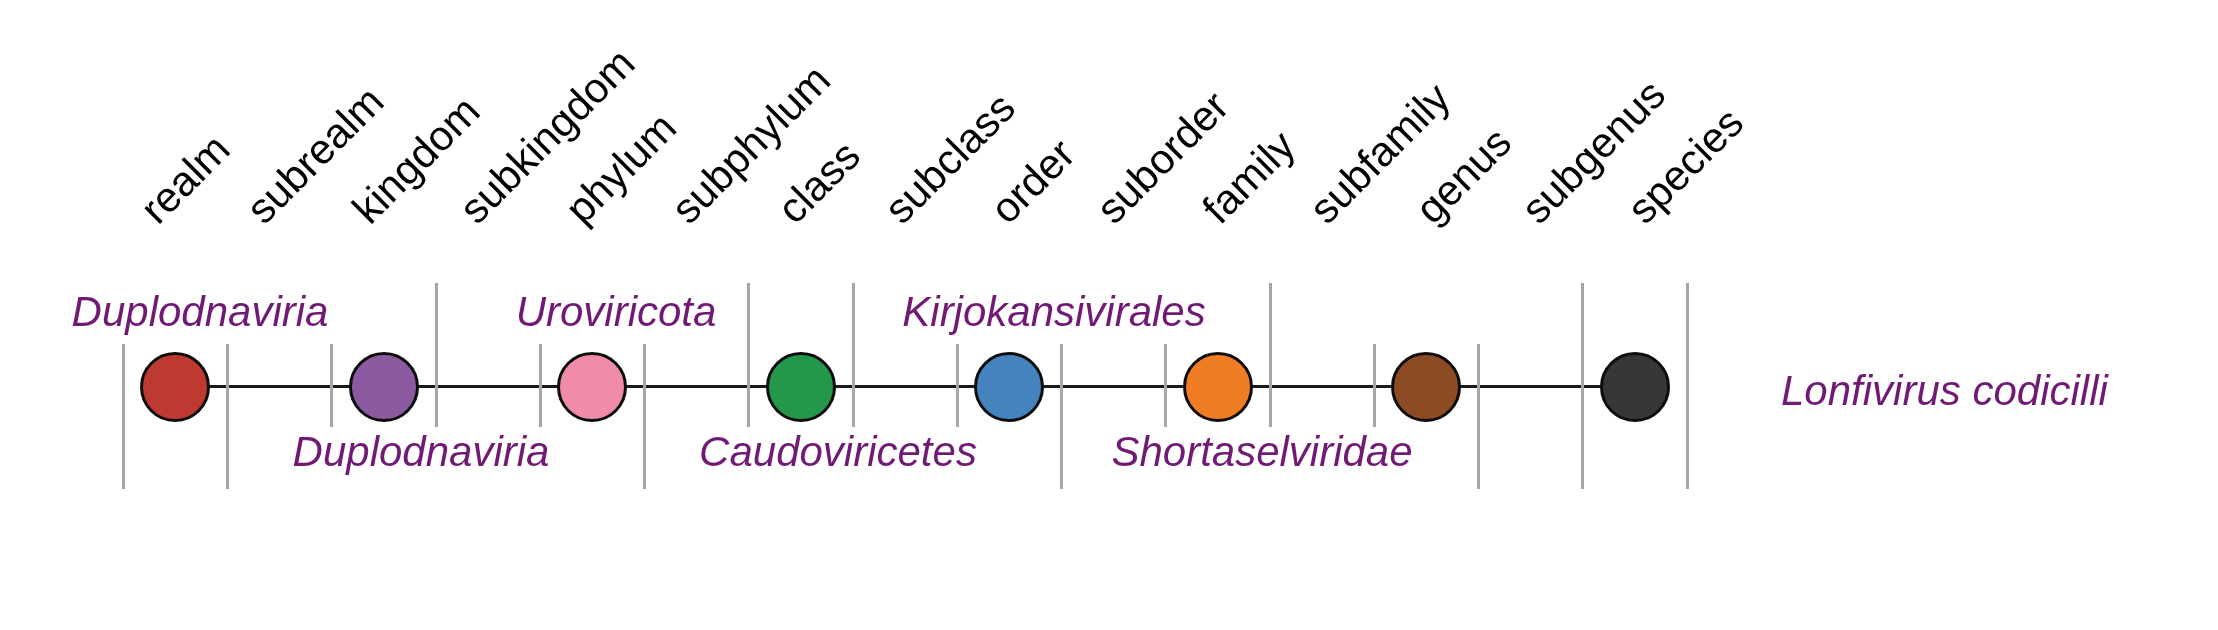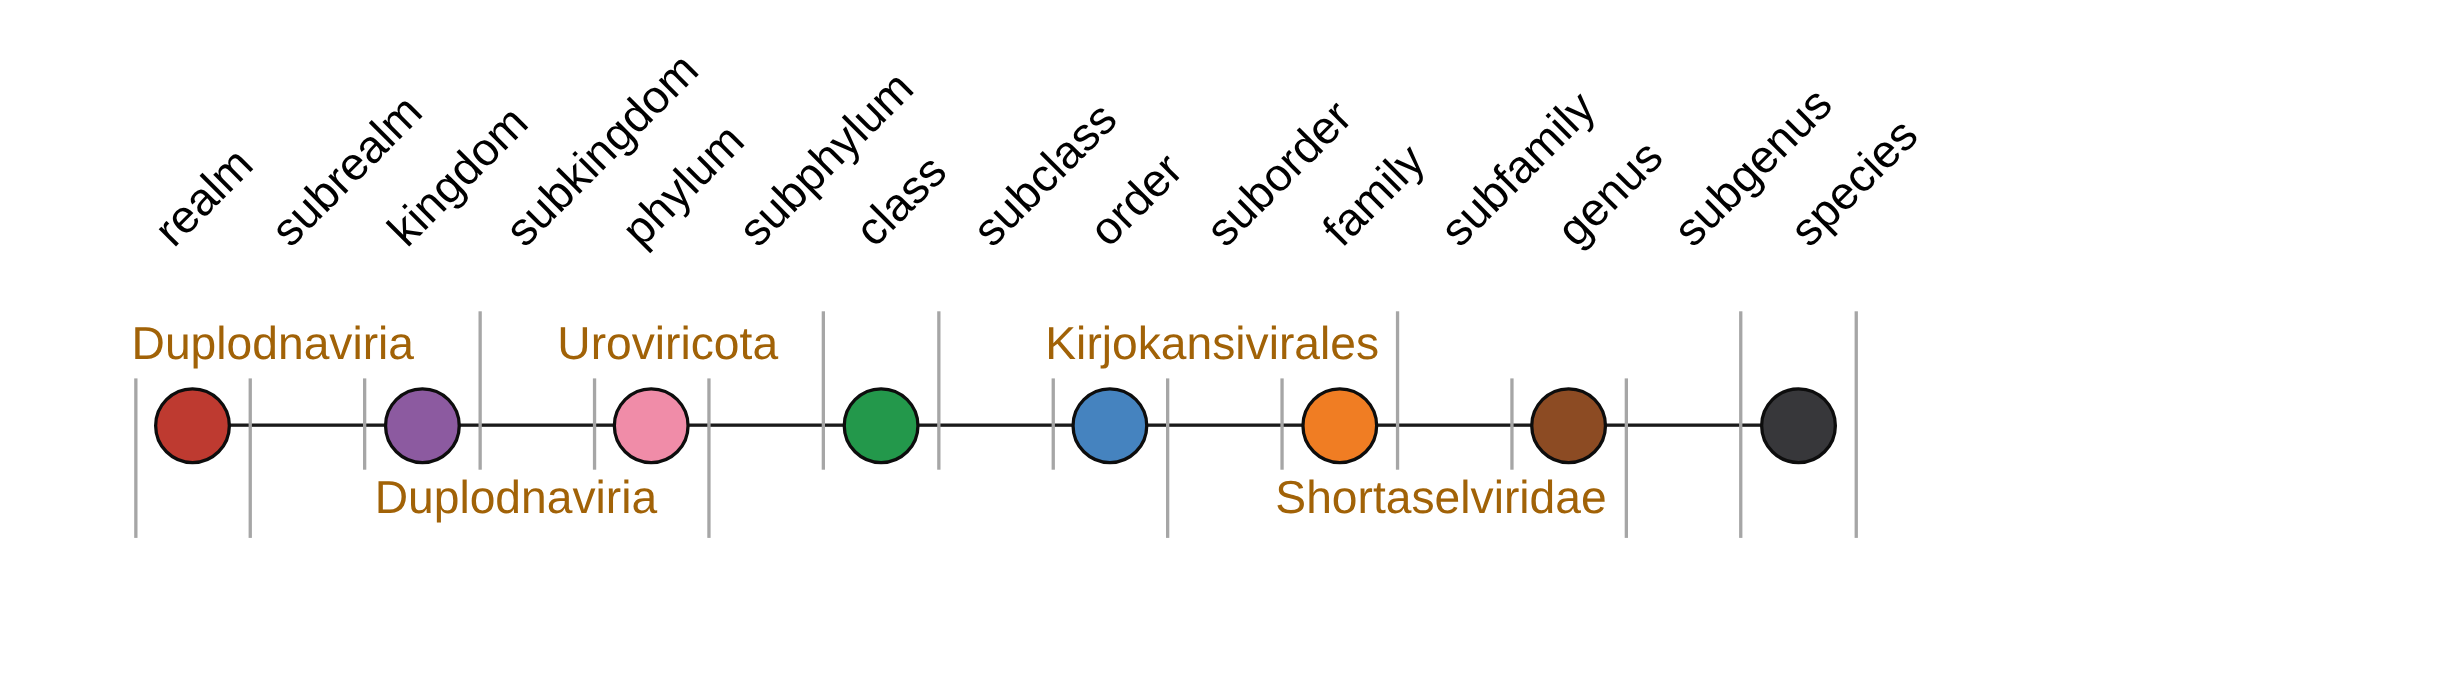--- a/index.html
+++ b/index.html
@@ -17,23 +17,23 @@
     line-height:42px;
     white-space:nowrap;
     transform-origin:left bottom;
     transform:rotate(-45deg);
     color:#000;
   }
   .taxon-label{
     position:absolute;
     font-size:42px;
     line-height:42px;
+    font-style:italic;
     white-space:nowrap;
-    color:#a16207;
-    margin-left:48px;
+    color:#701a75;
   }
   .taxon-label.centered{transform:translateX(-50%);}
   .boundary-line{
     position:absolute;
     width:3px;
     background:#a6a6a6;
   }
   .axis-line{
     position:absolute;
     height:3px;
@@ -86,16 +86,18 @@
     <div class="rank-node" style="left: 140px; top: 351.5px; background: rgb(190, 58, 48);"></div>
     <div class="rank-node" style="left: 349px; top: 351.5px; background: rgb(140, 90, 160);"></div>
     <div class="rank-node" style="left: 557px; top: 351.5px; background: rgb(240, 140, 168);"></div>
     <div class="rank-node" style="left: 766px; top: 351.5px; background: rgb(35, 152, 75);"></div>
     <div class="rank-node" style="left: 974px; top: 351.5px; background: rgb(69, 131, 191);"></div>
     <div class="rank-node" style="left: 1183px; top: 351.5px; background: rgb(240, 125, 35);"></div>
     <div class="rank-node" style="left: 1391px; top: 351.5px; background: rgb(140, 75, 35);"></div>
     <div class="rank-node" style="left: 1600px; top: 351.5px; background: rgb(55, 55, 58);"></div>
     <div class="taxon-label centered" style="left: 200px; top: 291px;">Duplodnaviria</div>
     <div class="taxon-label centered" style="left: 421px; top: 431px;">Duplodnaviria</div>
-    <div class="taxon-label centered" style="left: 559px; top: 291px;">Uroviricota</div>
+    <div class="taxon-label centered" style="left: 616px; top: 291px;">Uroviricota</div>
+    <div class="taxon-label centered" style="left: 838px; top: 431px;">Caudoviricetes</div>
     <div class="taxon-label centered" style="left: 1054px; top: 291px;">Kirjokansivirales</div>
     <div class="taxon-label centered" style="left: 1262px; top: 431px;">Shortaselviridae</div>
+    <div class="taxon-label" style="left: 1781px; top: 370px;">Lonfivirus codicilli</div>
   </div>
 
 </body></html>

